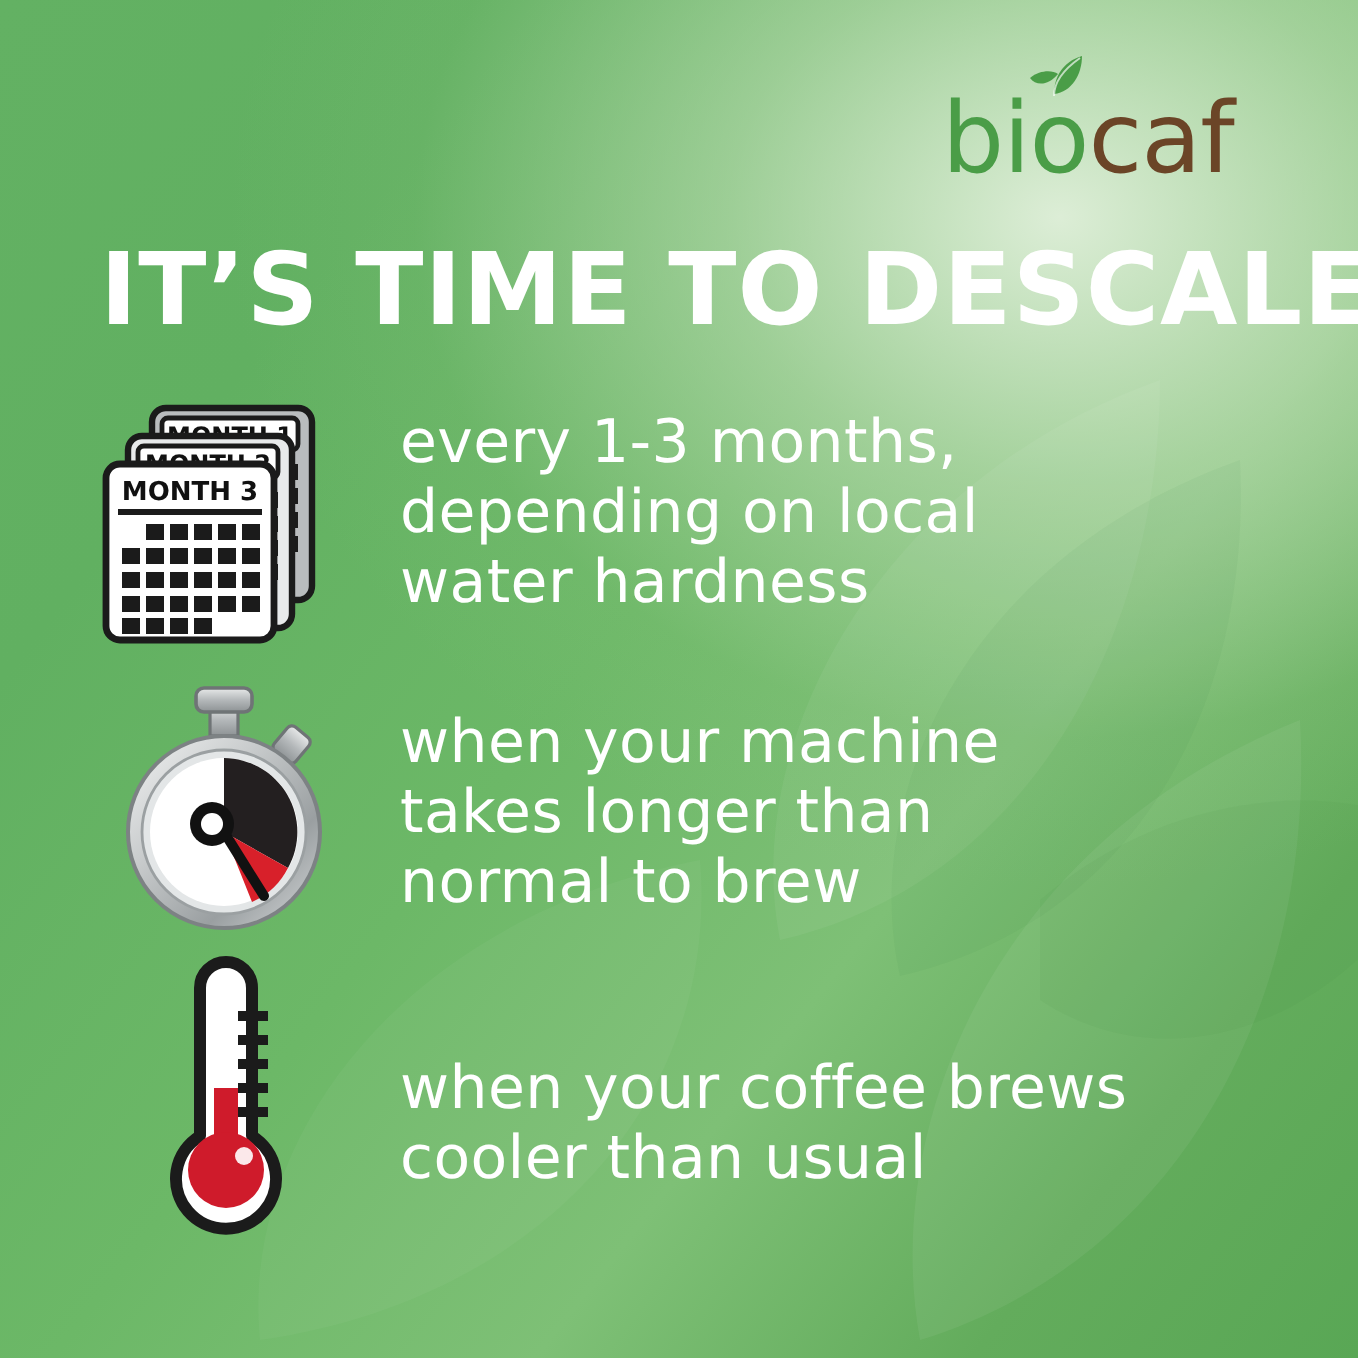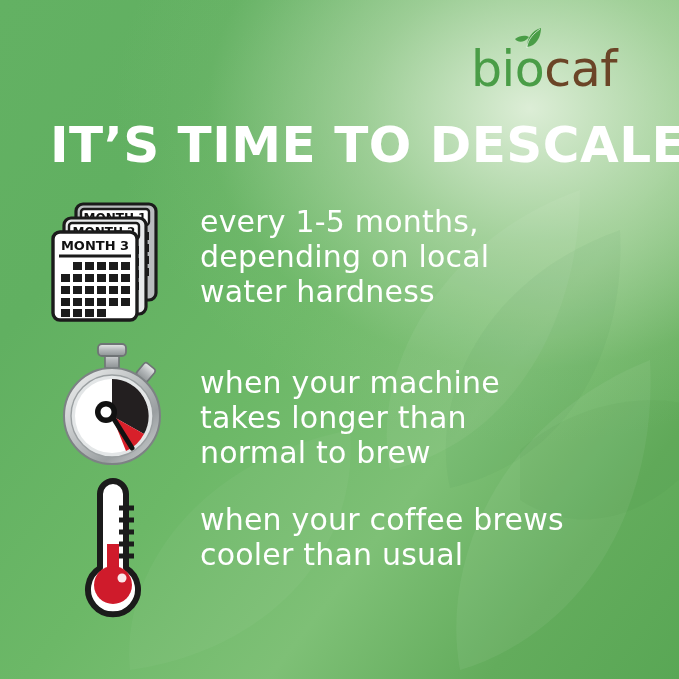--- a/index.html
+++ b/index.html
@@ -95,25 +95,25 @@
     letter-spacing: 0.2px;
     white-space: pre-line;
   }
 
   #row-calendar { left: 48px; top: 196px; }
   #row-calendar .icon-cell { width: 130px; height: 130px; }
   #row-calendar .text-cell { margin-left: 22px; margin-top: 8px; }
 
   #row-stopwatch { left: 48px; top: 342px; }
   #row-stopwatch .icon-cell { width: 130px; height: 130px; }
-  #row-stopwatch .text-cell { margin-left: 22px; margin-top: 23px; }
+  #row-stopwatch .text-cell { margin-left: 22px; margin-top: 12px; }
 
   #row-thermometer { left: 48px; top: 472px; }
   #row-thermometer .icon-cell { width: 130px; height: 148px; }
-  #row-thermometer .text-cell { margin-left: 22px; margin-top: 30px; }
+  #row-thermometer .text-cell { margin-left: 22px; margin-top: 55px; }
 </style>
 </head>
 <body>
 
 <div id="poster">
 
   <div class="wm" style="left:330px; top:170px;">
     <svg width="360" height="330" viewBox="0 0 360 330" aria-hidden="true">
       <g fill="#ffffff" opacity="0.055">
         <path d="M60 300 C40 200 110 70 250 20 C250 140 190 270 60 300 Z"></path>
@@ -218,21 +218,21 @@
               <rect x="73" y="102" width="9" height="8"></rect>
 
             <rect x="13" y="113" width="9" height="8"></rect>
               <rect x="25" y="113" width="9" height="8"></rect>
             <rect x="37" y="113" width="9" height="8"></rect>
               <rect x="49" y="113" width="9" height="8"></rect>
           </g>
         </g>
       </svg>
     </div>
-    <div class="text-cell">every 1-5 months,
+    <div class="text-cell">every 1-3 months,
 depending on local
 water hardness</div>
   </div>
 
   <div class="row" id="row-stopwatch">
     <div class="icon-cell">
       <svg width="130" height="130" viewBox="0 0 130 130" aria-hidden="true">
         <defs>
           <linearGradient id="metal" x1="0" y1="0" x2="1" y2="1">
             <stop offset="0%" stop-color="#f2f3f3"></stop>

